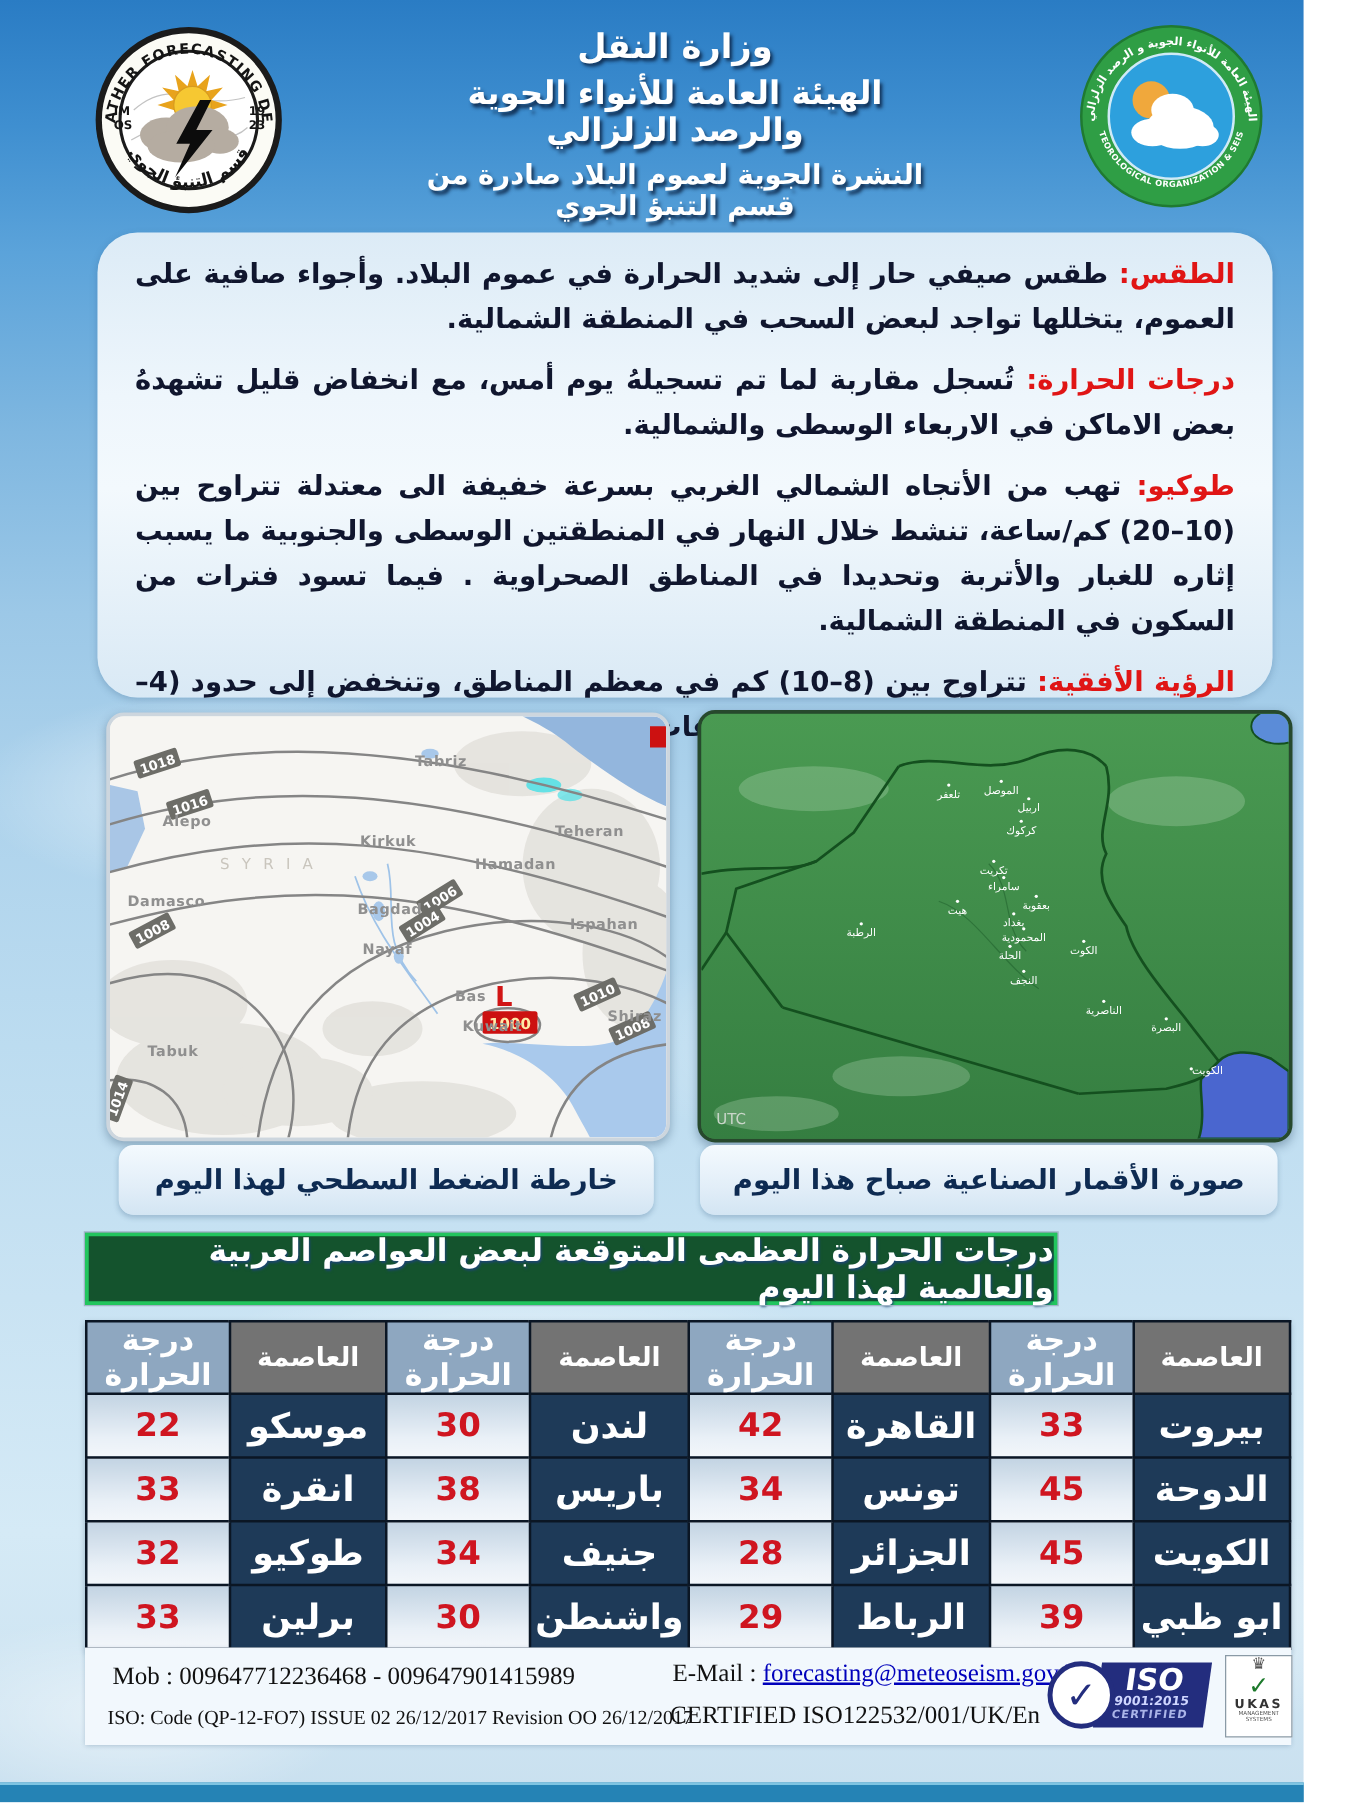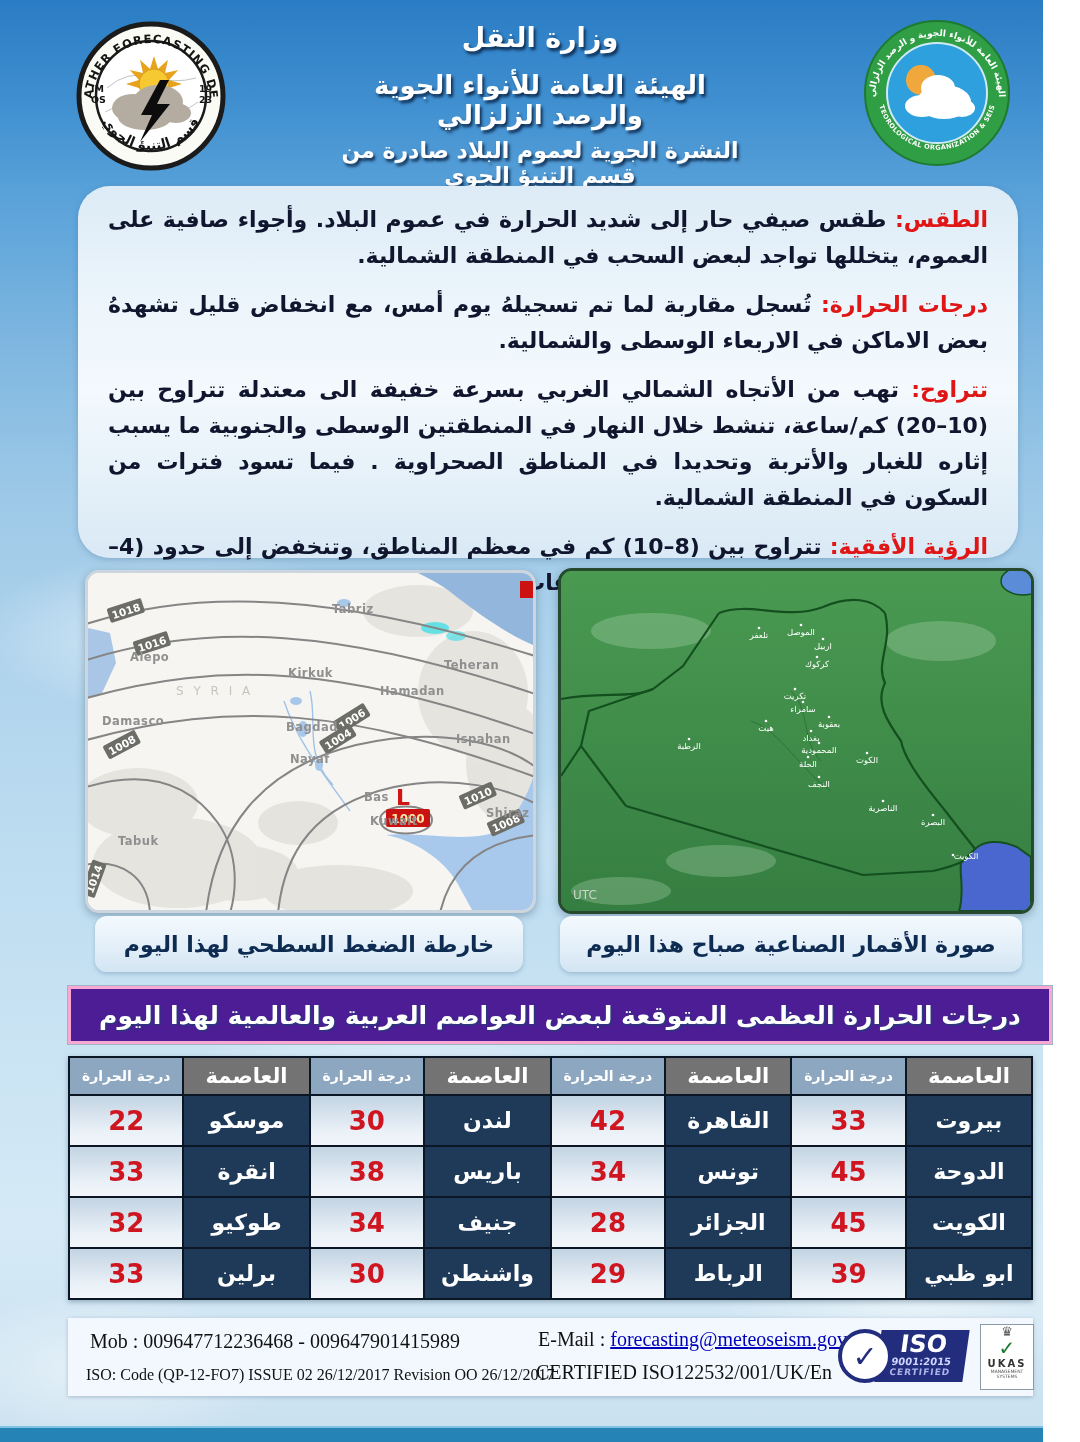--- a/index.html
+++ b/index.html
@@ -11,21 +11,21 @@
       radial-gradient(ellipse 300px 120px at 18% 44%, rgba(255,255,255,.55), rgba(255,255,255,0) 70%),
       radial-gradient(ellipse 340px 140px at 70% 58%, rgba(255,255,255,.5), rgba(255,255,255,0) 70%),
       radial-gradient(ellipse 420px 160px at 40% 78%, rgba(255,255,255,.65), rgba(255,255,255,0) 70%),
       radial-gradient(ellipse 300px 130px at 88% 90%, rgba(255,255,255,.5), rgba(255,255,255,0) 70%),
       radial-gradient(ellipse 260px 110px at 10% 95%, rgba(255,255,255,.5), rgba(255,255,255,0) 70%),
       linear-gradient(180deg,#2a7cc4 0%,#3f8fd0 7%,#5ba3da 14%,#7fb7e0 24%,#9cc8e7 34%,#aed3ec 45%,#bcdcf0 58%,#c9e3f3 72%,#d5eaf6 85%,#c9e0ef 100%);}
   #right-margin{position:absolute;right:0;top:0;width:37px;height:1442px;background:#ffffff;}
   
   .hdr-text{position:absolute;left:330px;top:22px;width:420px;text-align:center;color:#fff;font-weight:bold;
     text-shadow:2px 3px 3px rgba(8,30,62,.85);direction:rtl;}
-  .hdr-text .l1{font-size:27px;margin-bottom:17px;}
+  .hdr-text .l1{font-size:27px;margin-bottom:7px;}
   .hdr-text .l2{font-size:26px;margin-bottom:8px;}
   .hdr-text .l3{font-size:22px;margin-bottom:10px;}
   .hdr-text .l4{font-size:28px;}
   .logo{position:absolute;}
   
   #forecast-box{position:absolute;left:78px;top:186px;width:940px;height:372px;border-radius:32px;
     background:linear-gradient(180deg,#dcebf6 0%,#eef6fc 35%,#f3f9fd 55%,#d9e9f5 100%);
     box-shadow:0 2px 6px rgba(40,80,120,.25);padding:16px 30px;box-sizing:border-box;
     direction:rtl;text-align:justify;}
   #forecast-box p{margin:0 0 13px 0;font-size:22px;line-height:36px;font-weight:bold;color:#10162e;}
@@ -35,31 +35,31 @@
   #pressure-map{left:85px;top:570px;width:445px;height:337px;border:3px solid #cdd6de;background:#f5f4f1;}
   #satellite-map{left:558px;top:568px;width:470px;height:340px;border:3px solid #27492d;background:#3c8c47;}
   .caption{position:absolute;top:916px;height:56px;border-radius:12px;
     background:linear-gradient(180deg,#f4fafe 0%,#e2eef8 60%,#d3e5f3 100%);
     box-shadow:0 2px 4px rgba(40,80,120,.25);
     display:flex;align-items:center;justify-content:center;
     font-size:22px;font-weight:bold;color:#0e2b52;direction:rtl;}
   #caption-pressure{left:95px;width:428px;}
   #caption-satellite{left:560px;width:462px;}
   
-  #temps-banner{position:absolute;left:68px;top:986px;width:984px;height:58px;box-sizing:border-box;
-    background:#4c1d95;border:3px solid #f9a8d4;outline:1px solid #9fb4c6;
+  #temps-banner{position:absolute;left:68px;top:986px;width:778px;height:58px;box-sizing:border-box;
+    background:#14532d;border:3px solid #22c55e;outline:1px solid #9fb4c6;
     display:flex;align-items:center;justify-content:center;
     color:#ffffff;font-size:25px;font-weight:bold;direction:rtl;text-shadow:1px 1px 2px #1c4570;}
   
   #temps-table{position:absolute;left:68px;top:1056px;width:965px;border-collapse:collapse;direction:rtl;
     box-shadow:0 2px 5px rgba(30,60,90,.35);}
   #temps-table td{border:2px solid #0b1624;text-align:center;vertical-align:middle;padding:0;}
   #temps-table .hdr-cap{background:#737373;color:#fff;font-size:21px;font-weight:bold;height:36px;width:126px;}
-  #temps-table .hdr-tmp{background:#8ea7c0;color:#fff;font-size:14px;font-weight:bold;height:36px;width:115px;}
-  #temps-table .cap{background:#1e3a58;color:#fff;font-size:22px;font-weight:bold;height:49px;}
+  #temps-table .hdr-tmp{background:#8ea7c0;color:#fff;font-size:24px;font-weight:bold;height:36px;width:115px;}
+  #temps-table .cap{background:#1e3a58;color:#fff;font-size:28px;font-weight:bold;height:49px;}
   #temps-table .tmp{background:linear-gradient(180deg,#c3d4e3 0%,#e9f0f7 70%,#f2f6fa 100%);
     color:#cf1520;font-size:26px;font-weight:bold;height:49px;}
   
   #footer-box{position:absolute;left:68px;top:1318px;width:965px;height:78px;background:#f2f8fd;
     box-shadow:0 1px 4px rgba(40,80,120,.3);font-family:"Liberation Serif","DejaVu Serif",serif;color:#111;}
   #footer-box .mob{position:absolute;left:22px;top:12px;font-size:20px;}
   #footer-box .email{position:absolute;left:470px;top:10px;font-size:20px;}
   #footer-box .email a{color:#0000bb;text-decoration:underline;}
   #footer-box .isoline{position:absolute;left:18px;top:48px;font-size:16px;}
   #footer-box .certline{position:absolute;left:468px;top:43px;font-size:20px;}
@@ -172,21 +172,21 @@
       </text>
       <text font-size="6.6" font-weight="bold" fill="#ffffff" letter-spacing=".4">
         <textPath href="#rb" startOffset="50%" text-anchor="middle">IRAQ METEOROLOGICAL ORGANIZATION &amp; SEISMOLOGY</textPath>
       </text>
     </svg>
   </div>
 
   <div id="forecast-box">
     <p><span class="lead">الطقس:</span><span> طقس صيفي حار إلى شديد الحرارة في عموم البلاد. وأجواء صافية على العموم، يتخللها تواجد لبعض السحب في المنطقة الشمالية.</span></p>
     <p><span class="lead">درجات الحرارة:</span><span> تُسجل مقاربة لما تم تسجيلهُ يوم أمس، مع انخفاض قليل تشهدهُ بعض الاماكن في الاربعاء الوسطى والشمالية.</span></p>
-    <p><span class="lead">تتراوح:</span><span> تهب من الأتجاه الشمالي الغربي بسرعة خفيفة الى معتدلة تتراوح بين (10–20) كم/ساعة، تنشط خلال النهار في المنطقتين الوسطى والجنوبية ما يسبب إثاره للغبار والأتربة وتحديدا في المناطق الصحراوية . فيما تسود فترات من السكون في المنطقة الشمالية.</span></p>
+    <p><span class="lead">طوكيو:</span><span> تهب من الأتجاه الشمالي الغربي بسرعة خفيفة الى معتدلة تتراوح بين (10–20) كم/ساعة، تنشط خلال النهار في المنطقتين الوسطى والجنوبية ما يسبب إثاره للغبار والأتربة وتحديدا في المناطق الصحراوية . فيما تسود فترات من السكون في المنطقة الشمالية.</span></p>
     <p><span class="lead">الرؤية الأفقية:</span><span> تتراوح بين (8–10) كم في معظم المناطق، وتنخفض إلى حدود (4–6) كم في مناطق الغبار، كذلك خلال ساعات الصباح بسبب الغشاوة والتلوث.</span></p>
   </div>
 
   <div id="pressure-map" class="map-frame">
     <svg width="445" height="337" viewBox="0 0 445 337">
       <rect x="0" y="0" width="445" height="337" fill="#f6f5f2"></rect>
       <g opacity="0.55" fill="#d8d5cf">
         <ellipse cx="90" cy="290" rx="85" ry="45"></ellipse>
         <ellipse cx="50" cy="230" rx="60" ry="35"></ellipse>
         <ellipse cx="250" cy="318" rx="75" ry="26"></ellipse>

